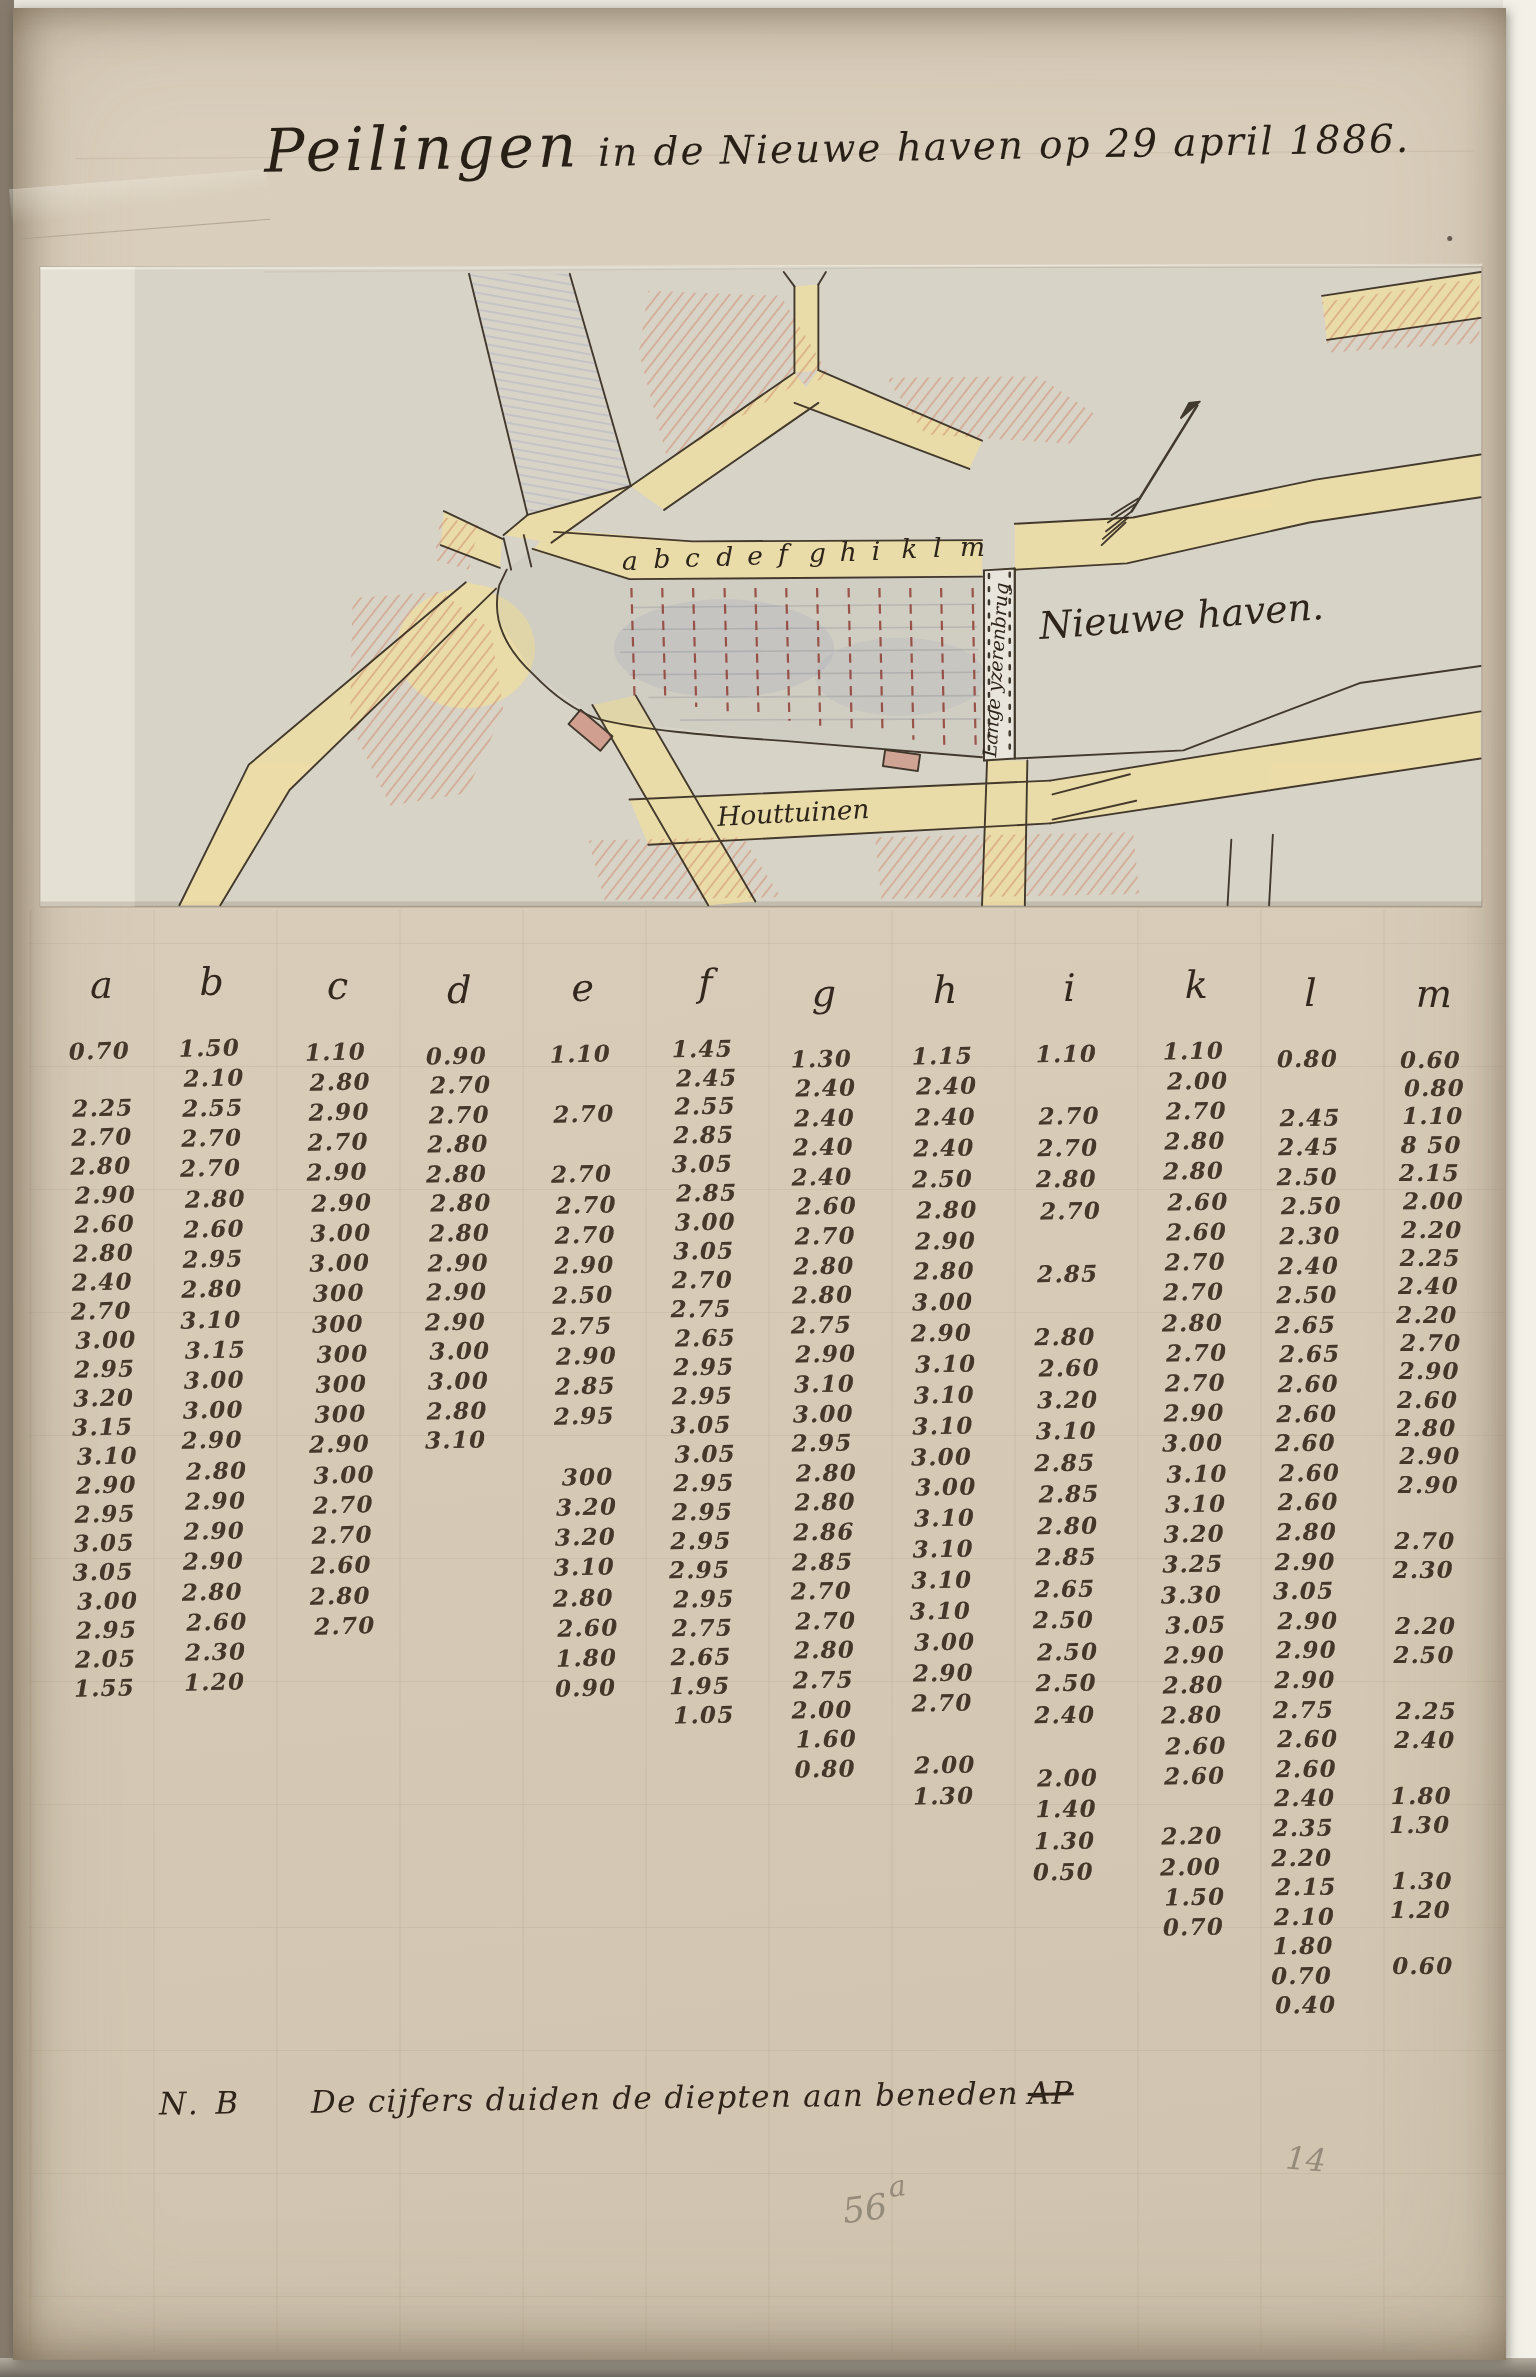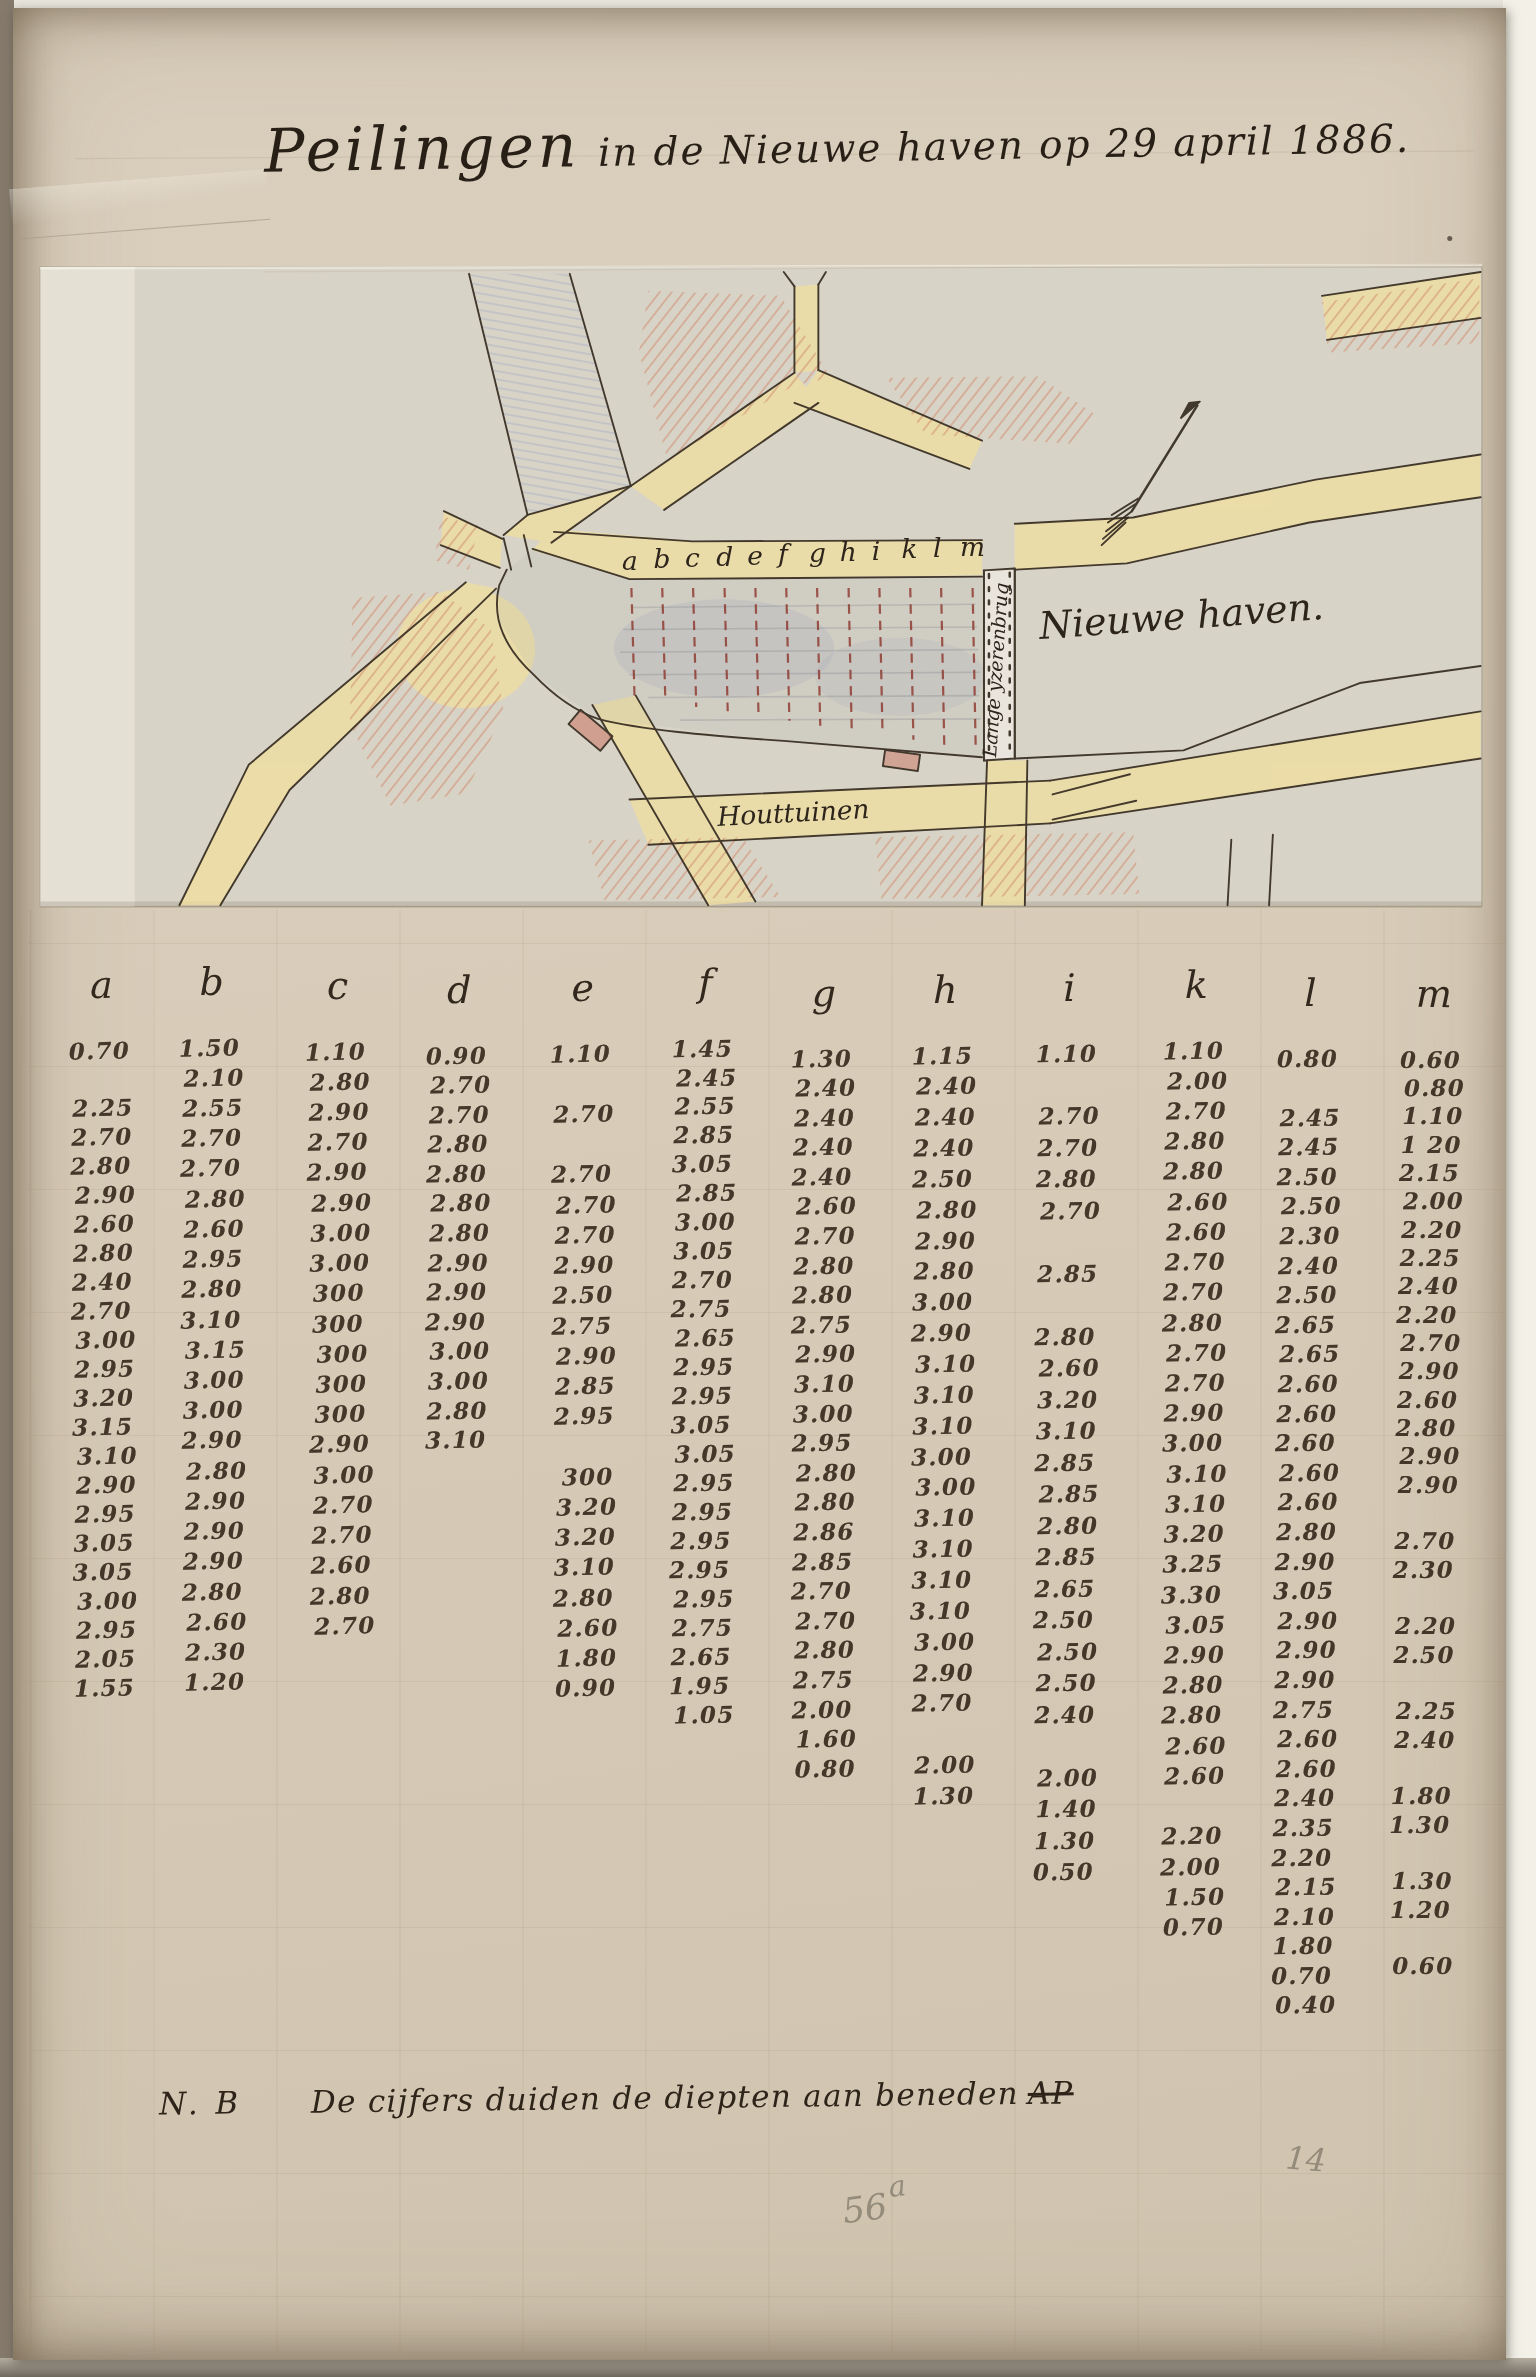--- a/index.html
+++ b/index.html
@@ -547,21 +547,21 @@
           <div class="num" style="top: 903px; transform: translateX(-1.9px) rotate(-1deg);">0.70</div>
           <div class="num" style="top: 932px; transform: translateX(2.5px) rotate(-1deg);">0.40</div>
         </div>
       </div>
     <div class="col" style="left: 1373px; top: 1059px; transform: rotate(0.8deg); transform-origin: center top;">
         <div class="col-h">m</div>
         <div class="col-vals">
           <div class="num" style="top: -14.5px; transform: translateX(-2.5px) rotate(-1deg);">0.60</div>
           <div class="num" style="top: 14px; transform: translateX(1.9px) rotate(-1deg);">0.80</div>
           <div class="num" style="top: 42px; transform: translateX(0.6px) rotate(-1deg);">1.10</div>
-          <div class="num" style="top: 71px; transform: translateX(-0.6px) rotate(-1deg);">1 20</div>
+          <div class="num" style="top: 71px; transform: translateX(-0.6px) rotate(-1deg);">8 50</div>
           <div class="num" style="top: 99px; transform: translateX(-1.9px) rotate(-1deg);">2.15</div>
           <div class="num" style="top: 127px; transform: translateX(2.5px) rotate(-1deg);">2.00</div>
           <div class="num" style="top: 156px; transform: translateX(1.3px) rotate(-1deg);">2.20</div>
           <div class="num" style="top: 184px; transform: translateX(0px) rotate(-1deg);">2.25</div>
           <div class="num" style="top: 212px; transform: translateX(-1.3px) rotate(-1deg);">2.40</div>
           <div class="num" style="top: 241px; transform: translateX(-2.5px) rotate(-1deg);">2.20</div>
           <div class="num" style="top: 269px; transform: translateX(1.9px) rotate(-1deg);">2.70</div>
           <div class="num" style="top: 297px; transform: translateX(0.6px) rotate(-1deg);">2.90</div>
           <div class="num" style="top: 326px; transform: translateX(-0.6px) rotate(-1deg);">2.60</div>
           <div class="num" style="top: 354px; transform: translateX(-1.9px) rotate(-1deg);">2.80</div>

